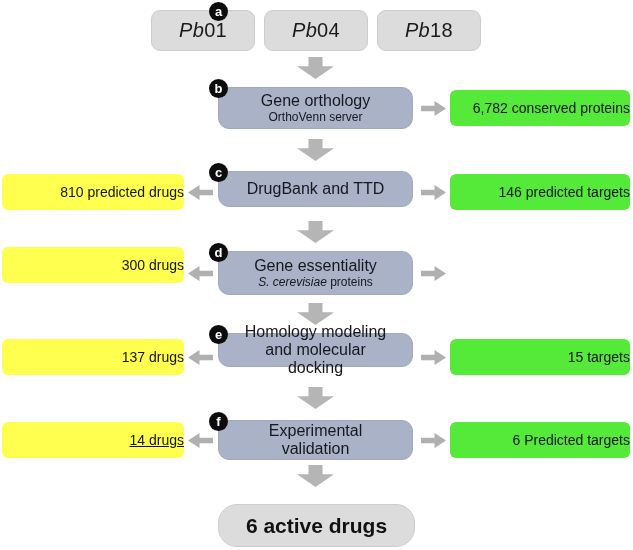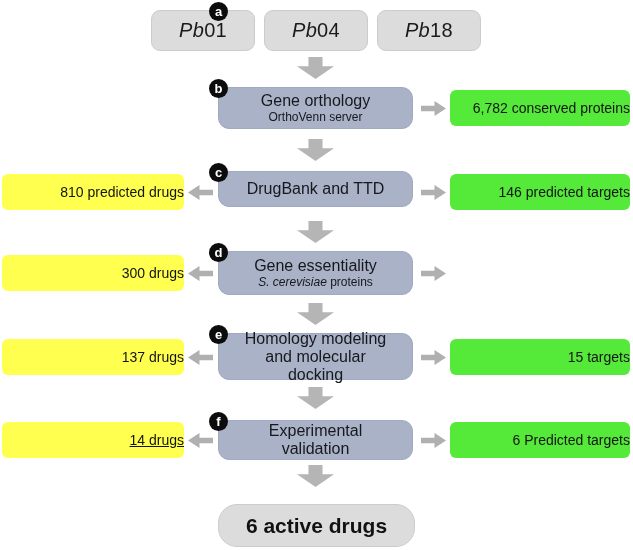--- a/index.html
+++ b/index.html
@@ -180,30 +180,30 @@
     <span>146 predicted targets</span>
   </div>
 
   <div class="arrow-down" style="top:221px;"></div>
 
   <span class="badge" style="top:243px;">d</span>
   <div class="center-box" style="top:251px; height:44px;">
     <div class="title">Gene essentiality</div>
     <div class="subtitle"><span class="it">S. cerevisiae</span><span> proteins</span></div>
   </div>
-  <div class="side-box yellow" style="top:255px;">
+  <div class="side-box yellow" style="top:247px;">
     <span>300 drugs</span>
   </div>
   <div class="arrow-left" style="top:266px;"></div>
   <div class="arrow-right" style="top:266px;"></div>
 
   <div class="arrow-down" style="top:303px;"></div>
 
   <span class="badge" style="top:325px;">e</span>
-  <div class="center-box" style="top:333px; height:47px;align-items:flex-end;">
+  <div class="center-box" style="top:333px; height:34px;align-items:flex-end;">
     <div class="title">Homology modeling and molecular docking</div>
   </div>
   <div class="side-box yellow" style="top:339px;">
     <span>137 drugs</span>
   </div>
   <div class="arrow-left" style="top:350px;"></div>
   <div class="arrow-right" style="top:350px;"></div>
   <div class="side-box green" style="top:339px;">
     <span>15 targets</span>
   </div>

